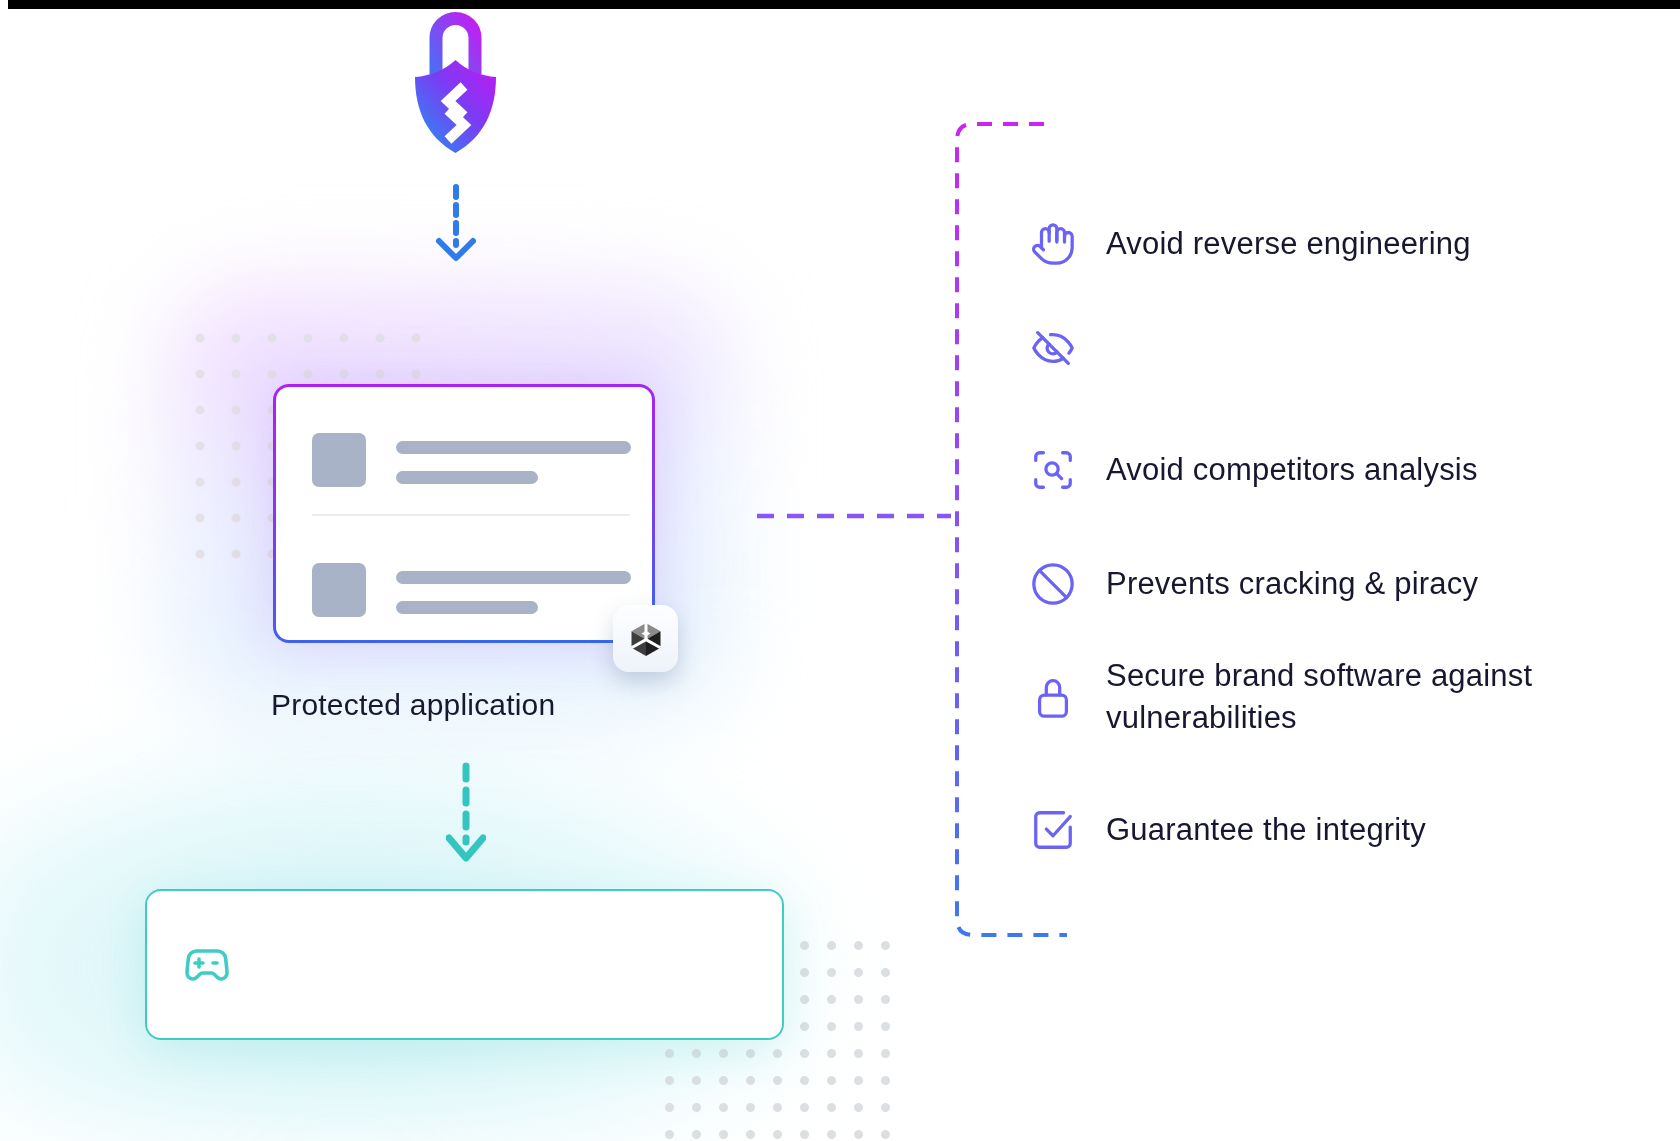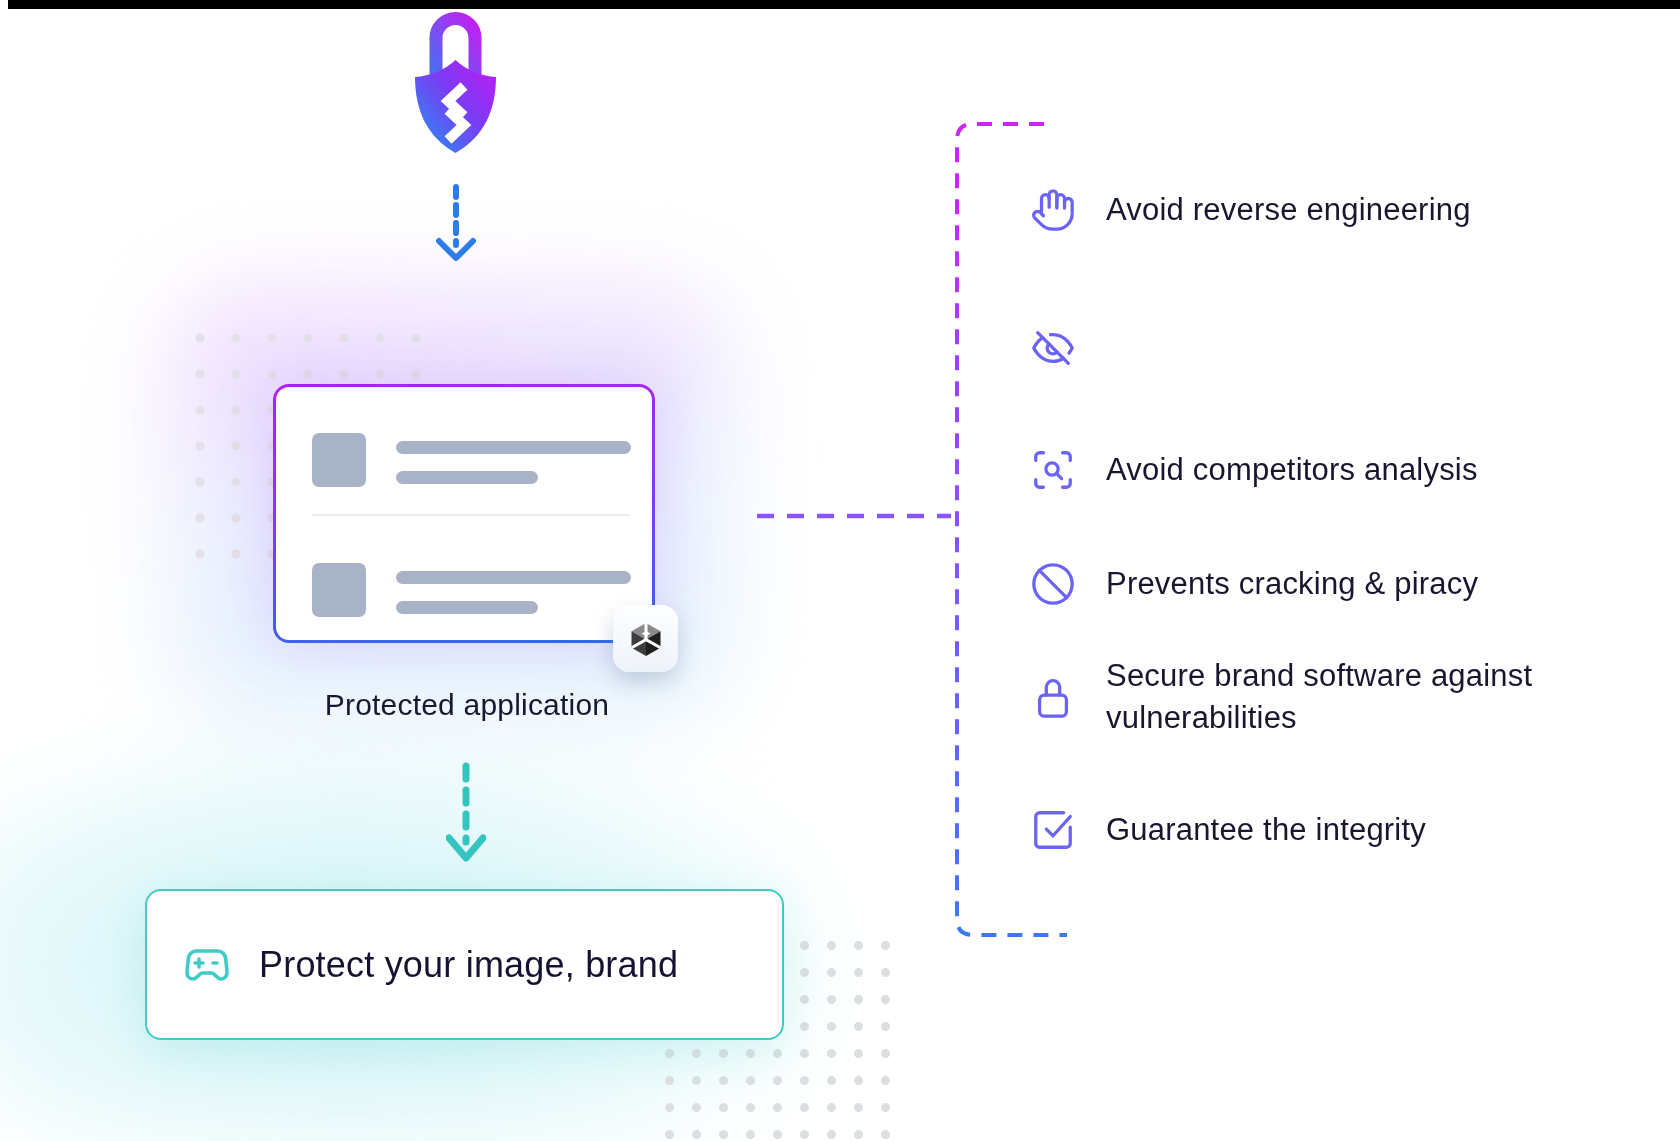--- a/index.html
+++ b/index.html
@@ -31,21 +31,21 @@
     box-shadow:0 0 55px rgba(176,120,245,.28);z-index:2;}
   .card-inner{position:absolute;left:3px;top:3px;right:3px;bottom:3px;background:#ffffff;border-radius:13px;}
   .ph-sq{position:absolute;width:54px;height:54px;border-radius:7px;background:#a9b3c7;}
   .ph-bar{position:absolute;height:13px;border-radius:7px;background:#a9b3c7;}
   .ph-div{position:absolute;left:36px;top:127px;width:318px;height:2px;background:#ebebf0;}
   
   .unity-badge{left:613px;top:605px;width:65px;height:67px;border-radius:16px;
     background:linear-gradient(180deg,#fdfeff,#eef3fb);
     box-shadow:0 10px 22px rgba(90,110,140,.28);z-index:4;display:flex;align-items:center;justify-content:center;}
   
-  .protected-label{left:271px;top:688px;width:392px;text-align:center;font-size:30px;color:#18182f;z-index:2;letter-spacing:.2px;}
+  .protected-label{left:271px;top:688px;width:392px;text-align:left;font-size:30px;color:#18182f;z-index:2;letter-spacing:.2px;}
   
   .bottom-card{left:145px;top:889px;width:639px;height:151px;border-radius:16px;background:#ffffff;
     border:2px solid #3fccc6;box-sizing:border-box;display:flex;align-items:center;gap:28px;padding-left:36px;
     box-shadow:0 12px 45px rgba(47,197,190,.16);z-index:3;}
   .bottom-card-text{font-size:36px;line-height:48px;color:#141432;font-weight:500;letter-spacing:.2px;}
   
   .benefit{position:absolute;left:1030px;display:flex;align-items:center;gap:30px;z-index:2;height:60px;}
   .benefit .icon{width:46px;height:46px;flex:0 0 46px;color:#6a63f5;}
   .benefit .label{font-size:31px;color:#17172f;letter-spacing:.2px;line-height:42px;max-width:440px;}
   svg{display:block;}
@@ -122,21 +122,20 @@
   <div class="abs bottom-card">
     <span class="icon" style="width:48px;height:48px;color:#3fccc6;">
       <svg width="48" height="48" viewBox="0 0 24 24" fill="none" stroke="currentColor" stroke-width="1.8" stroke-linecap="round" stroke-linejoin="round">
         <line x1="6" y1="11" x2="10" y2="11"></line>
           <line x1="8" y1="9" x2="8" y2="13"></line>
         <line x1="15" y1="11" x2="17" y2="11"></line>
         <path d="M17.32 5H6.68a4 4 0 0 0-3.978 3.59c-.006.052-.01.101-.017.152C2.604 9.416 2 14.456 2 16a3 3 0 0 0 3 3c1 0 1.5-.5 2-1l1.414-1.414A2 2 0 0 1 9.828 16h4.344a2 2 0 0 1 1.414.586L17 18c.5.5 1 1 2 1a3 3 0 0 0 3-3c0-1.545-.604-6.584-.685-7.258-.007-.05-.011-.1-.017-.151A4 4 0 0 0 17.32 5z"></path>
       </svg>
     </span>
     <div class="bottom-card-text">
-      <div>Protect your image, brand</div>
     </div>
   </div>
 
   <div class="abs" style="left:755px;top:510px;z-index:2;">
     <svg width="200" height="12" viewBox="0 0 200 12">
       <line x1="2" y1="6" x2="196" y2="6" stroke="#8a55f6" stroke-width="4.5" stroke-dasharray="17 13"></line>
     </svg>
   </div>
 
   <div class="abs" style="left:948px;top:112px;z-index:2;">
@@ -145,21 +144,21 @@
         <linearGradient id="gbr" x1="0" y1="12" x2="0" y2="823" gradientUnits="userSpaceOnUse">
           <stop offset="0" stop-color="#cb25f1"></stop>
             <stop offset="0.48" stop-color="#8a50f5"></stop>
             <stop offset="1" stop-color="#3d78ef"></stop>
         </linearGradient>
       </defs>
       <path d="M96,12 H25 Q9,12 9,28 V807 Q9,823 25,823 H119" fill="none" stroke="url(#gbr)" stroke-width="4" stroke-dasharray="15 11"></path>
     </svg>
   </div>
 
-  <div class="abs benefit" style="top:180px;">
+  <div class="abs benefit" style="top:214px;">
     <span class="icon">
       <svg width="46" height="46" viewBox="0 0 24 24" fill="none" stroke="currentColor" stroke-width="1.7" stroke-linecap="round" stroke-linejoin="round">
         <path d="M18 11V6a2 2 0 0 0-4 0v5"></path>
           <path d="M14 10V4a2 2 0 0 0-4 0v2"></path>
           <path d="M10 10.5V6a2 2 0 0 0-4 0v8"></path>
         <path d="M18 8a2 2 0 1 1 4 0v6a8 8 0 0 1-8 8h-2c-2.8 0-4.5-.86-5.99-2.34l-3.6-3.6a2 2 0 0 1 2.83-2.82L7 15"></path>
       </svg>
     </span>
     <span class="label">Avoid reverse engineering</span>
   </div>

